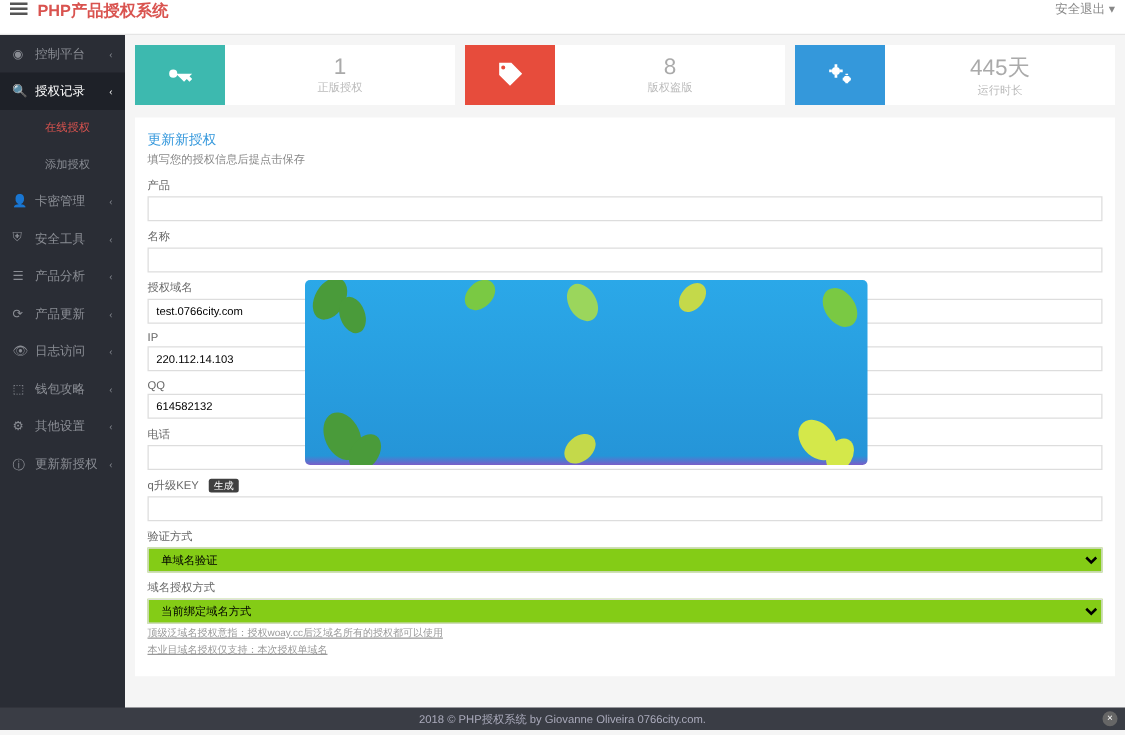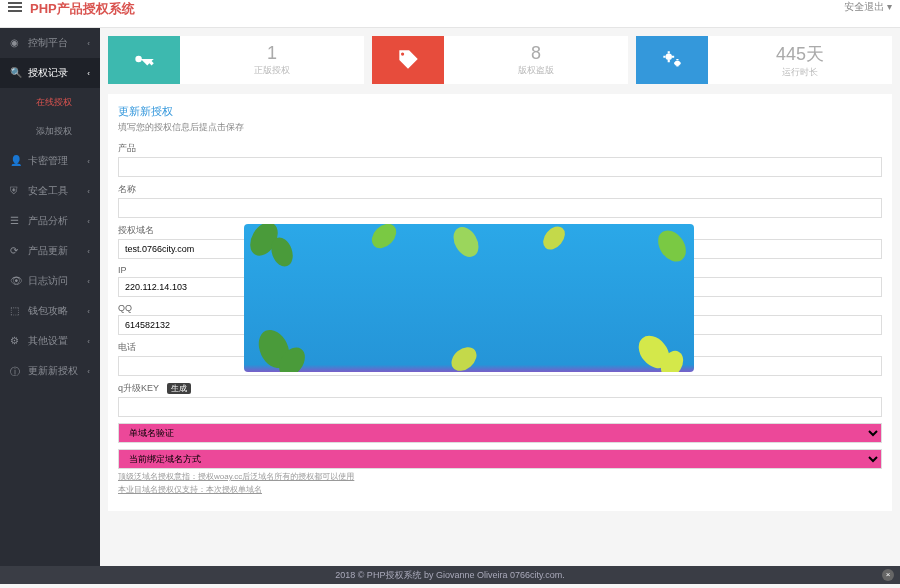--- a/index.html
+++ b/index.html
@@ -30,21 +30,21 @@
     .stat-info { flex: 1; text-align: center; }
     .stat-value { font-size: 18px; color: #aaa; font-weight: 300; }
     .stat-label { font-size: 9px; color: #bbb; }
     
     .form-panel { background: #fff; padding: 10px; }
     .form-title { color: #3598dc; font-size: 11px; margin-bottom: 2px; }
     .form-subtitle { color: #888; font-size: 9px; margin-bottom: 8px; }
     .form-group { margin-bottom: 6px; }
     .form-label { font-size: 9px; color: #666; margin-bottom: 2px; display: block; }
     .form-input { width: 100%; padding: 4px 6px; border: 1px solid #ddd; font-size: 9px; height: 20px; }
-    .form-select { width: 100%; padding: 3px 6px; border: 1px solid #ddd; font-size: 9px; height: 20px; background: #ec4899; }
+    .form-select { width: 100%; padding: 3px 6px; border: 1px solid #ddd; font-size: 9px; height: 20px; background: #84cc16; }
     .form-help { font-size: 8px; color: #999; margin-top: 2px; text-decoration: underline; }
     .badge-gen { background: #404040; color: #fff; font-size: 8px; padding: 1px 4px; border-radius: 2px; margin-left: 8px; }
     
     .overlay-img { position: absolute; left: 244px; top: 224px; width: 450px; height: 148px; background: linear-gradient(180deg, #2ba8e8 0%, #2595d8 95%, #7a5ec8 100%); border-radius: 4px; overflow: hidden; }
     
     .footer { position: absolute; bottom: 4px; left: 0; right: 0; height: 18px; background: #3a3d45; color: #aab; font-size: 9px; text-align: center; line-height: 18px; }
     .footer-close { position: absolute; right: 6px; top: 3px; width: 12px; height: 12px; background: #666; border-radius: 50%; color: #fff; font-size: 8px; line-height: 12px; cursor: pointer; }
   </style>
 </head>
 <body>
@@ -161,22 +161,22 @@
     <div class="form-title">更新新授权</div>
     <div class="form-subtitle">填写您的授权信息后提点击保存</div>
 
     <div class="form-group"><label class="form-label">产品</label><input class="form-input" value="" style=""></div>
     <div class="form-group"><label class="form-label">名称</label><input class="form-input" value="" style=""></div>
     <div class="form-group"><label class="form-label">授权域名</label><input class="form-input" value="test.0766city.com" style=""></div>
     <div class="form-group"><label class="form-label">IP</label><input class="form-input" value="220.112.14.103" style=""></div>
     <div class="form-group"><label class="form-label">QQ</label><input class="form-input" value="614582132" style=""></div>
     <div class="form-group"><label class="form-label">电话</label><input class="form-input" value="" style=""></div>
     <div class="form-group"><label class="form-label"><span>q升级KEY</span><span class="badge-gen">生成</span></label><input class="form-input" value="" style=""></div>
-    <div class="form-group"><select class="form-select"><option>单域名验证</option></select></div>
-    <div class="form-group"><select class="form-select"><option>当前绑定域名方式</option></select><div class="form-help">顶级泛域名授权意指：授权woay.cc后泛域名所有的授权都可以使用</div><div class="form-help">本业目域名授权仅支持：本次授权单域名</div></div>
+    <div class="form-group"><label class="form-label">验证方式</label><select class="form-select"><option>单域名验证</option></select></div>
+    <div class="form-group"><label class="form-label">域名授权方式</label><select class="form-select"><option>当前绑定域名方式</option></select><div class="form-help">顶级泛域名授权意指：授权woay.cc后泛域名所有的授权都可以使用</div><div class="form-help">本业目域名授权仅支持：本次授权单域名</div></div>
 
   </div>
 </div>
 
 <div class="overlay-img">
   <svg width="450" height="148">
     <g fill="#4a9b3a">
         <ellipse cx="20" cy="15" rx="12" ry="18" transform="rotate(30 20 15)"></ellipse>
         <ellipse cx="38" cy="28" rx="10" ry="15" transform="rotate(-20 38 28)"></ellipse>
       </g>

